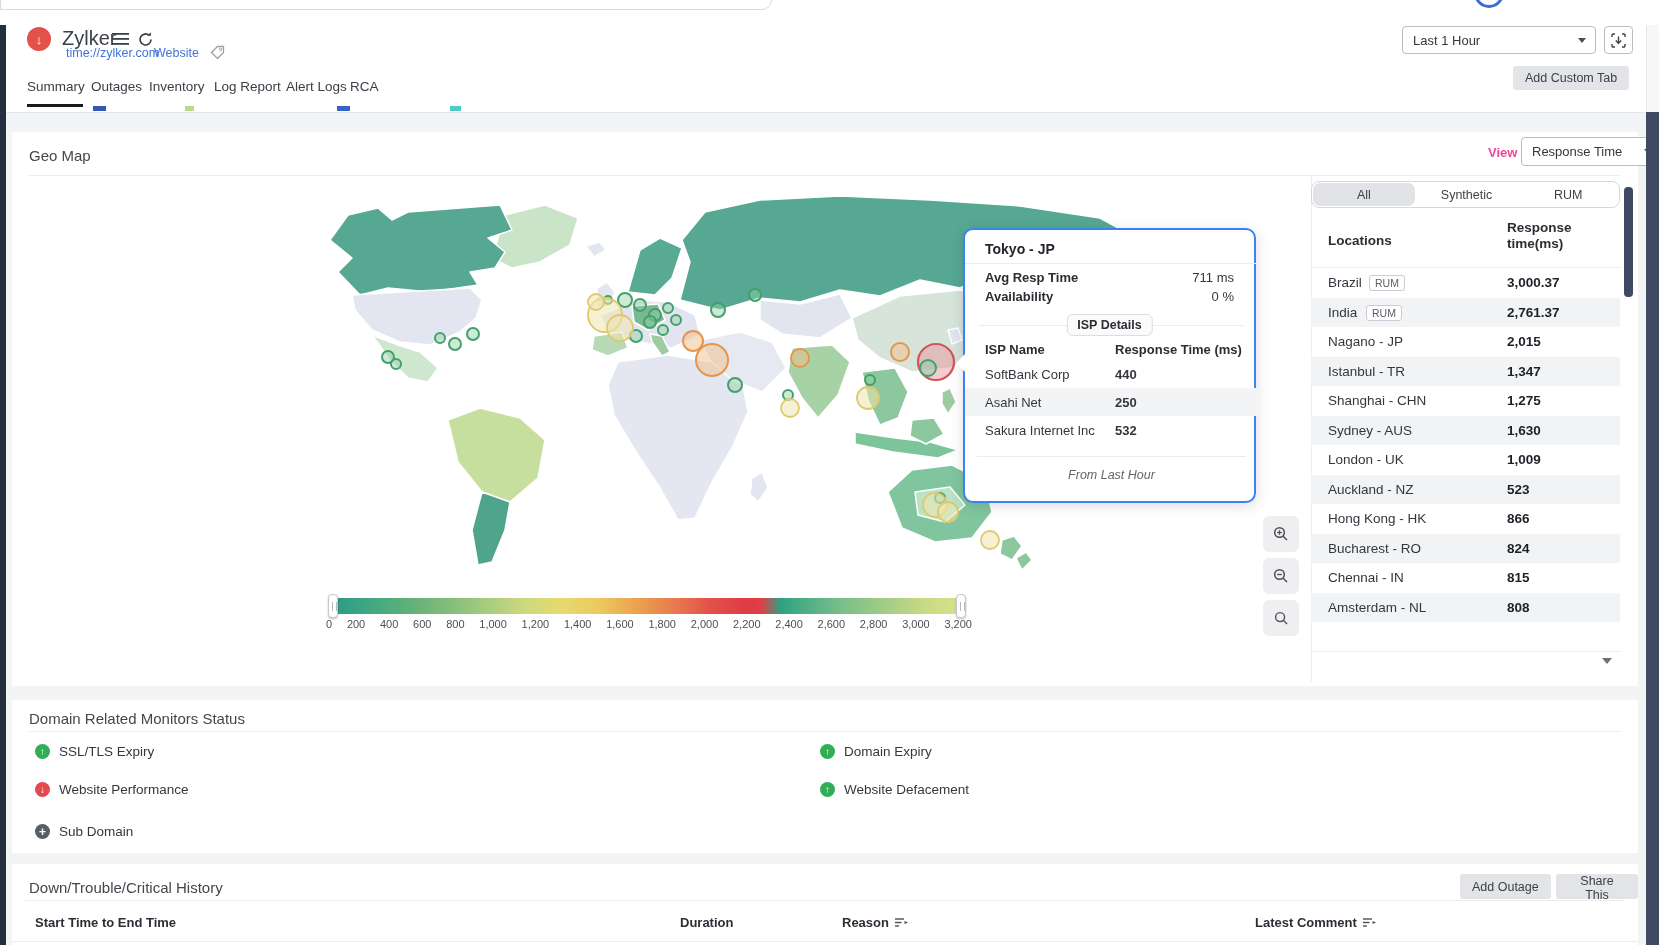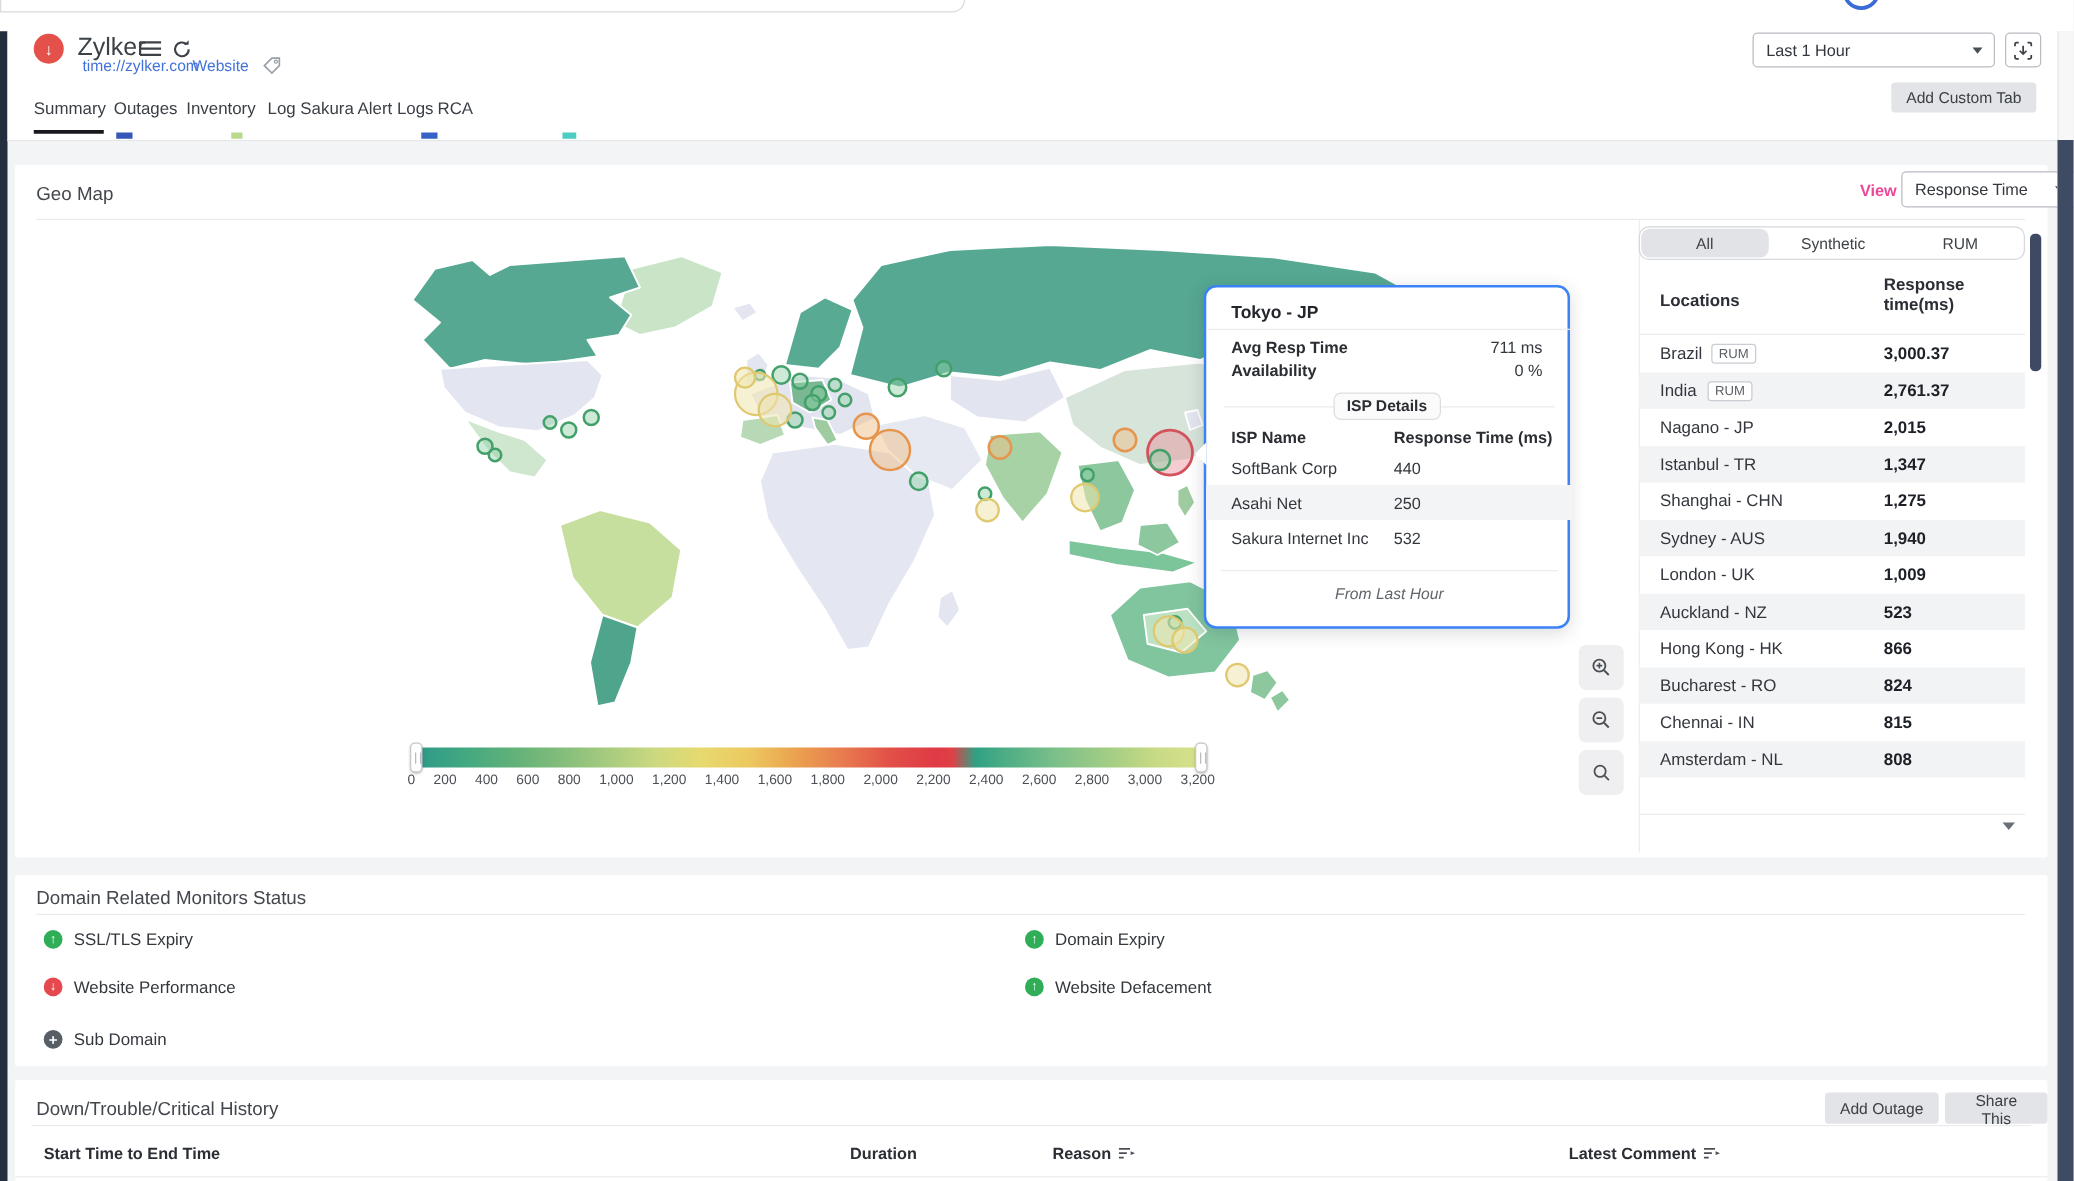--- a/index.html
+++ b/index.html
@@ -103,21 +103,21 @@
   .tt-label { position:absolute; left:20px; font-size:13px; font-weight:bold; color:#2a2e33; }
   .tt-value { position:absolute; right:20px; font-size:13px; color:#33373d; }
   .tt-hr { left:14px; top:95px; width:265px; }
   .tt-chip { position:absolute; left:50%; transform:translateX(-50%); top:84px; height:22px; padding:0 10px;
     border:1px solid #ddd; border-radius:6px; background:#fbfbfc; font-size:12.5px; font-weight:bold; color:#2a2e33;
     display:flex; align-items:center; z-index:2; }
   .tt-colhead { position:absolute; top:112px; font-size:13px; font-weight:bold; color:#2a2e33; }
   .tt-row { position:absolute; left:0; width:293px; height:28px; }
   .tt-row.striped { background:#f3f4f6; }
   .tt-cell-name { position:absolute; left:20px; top:7px; font-size:13px; color:#33373d; }
-  .tt-cell-val { position:absolute; left:150px; top:7px; font-size:13px; color:#33373d; }
+  .tt-cell-val { position:absolute; left:150px; top:7px; font-size:13px; color:#33373d;font-weight:bold; }
   .tt-div2 { left:12px; top:226px; width:269px; }
   .tt-footer { position:absolute; left:0; top:238px; width:293px; text-align:center; font-size:12.5px;
     font-style:italic; color:#61656b; }
 
   
   #domain-card { top:700px; height:153px; }
   .mon-item { position:absolute; display:flex; align-items:center; gap:9px; cursor:pointer; }
   .mon-icon { width:15px; height:15px; border-radius:50%; color:#fff; font-size:10px; font-weight:bold;
     display:flex; align-items:center; justify-content:center; }
   .mon-icon.up { background:#2fae57; }
@@ -186,21 +186,21 @@
             <path d="M5 15 H3.2 A1.2 1.2 0 0 1 2 13.8 V12"></path>
           <path d="M8.5 4.5 V11"></path>
             <path d="M5.8 8.6 L8.5 11.3 L11.2 8.6"></path>
         </g>
       </svg>
     </div>
 
     <span class="tab" style="left:21px">Summary</span>
     <span class="tab" style="left:85px">Outages</span>
     <span class="tab" style="left:143px">Inventory</span>
-    <span class="tab" style="left:208px">Log Sakura</span>
+    <span class="tab" style="left:208px">Log Report</span>
     <span class="tab" style="left:280px">Alert Logs</span>
     <span class="tab" style="left:344px">RCA</span>
     <div class="tab-underline"></div>
     <button class="add-custom-tab">Add Custom Tab</button>
   </div>
 
   <div class="frag" style="left:93px;width:13px;background:#3558b8"></div>
   <div class="frag" style="left:185px;width:9px;background:#b9d98d"></div>
   <div class="frag" style="left:337px;width:13px;background:#3763c9"></div>
   <div class="frag" style="left:450px;width:11px;background:#4ecdc4"></div>
@@ -366,21 +366,21 @@
       <div class="loc-row">
           <span class="loc-name">Istanbul - TR</span>
           <span class="loc-val">1,347</span>
         </div>
       <div class="loc-row">
           <span class="loc-name">Shanghai - CHN</span>
           <span class="loc-val">1,275</span>
         </div>
       <div class="loc-row">
           <span class="loc-name">Sydney - AUS</span>
-          <span class="loc-val">1,940</span>
+          <span class="loc-val">1,630</span>
         </div>
       <div class="loc-row">
           <span class="loc-name">London - UK</span>
           <span class="loc-val">1,009</span>
         </div>
       <div class="loc-row">
           <span class="loc-name">Auckland - NZ</span>
           <span class="loc-val">523</span>
         </div>
       <div class="loc-row">

